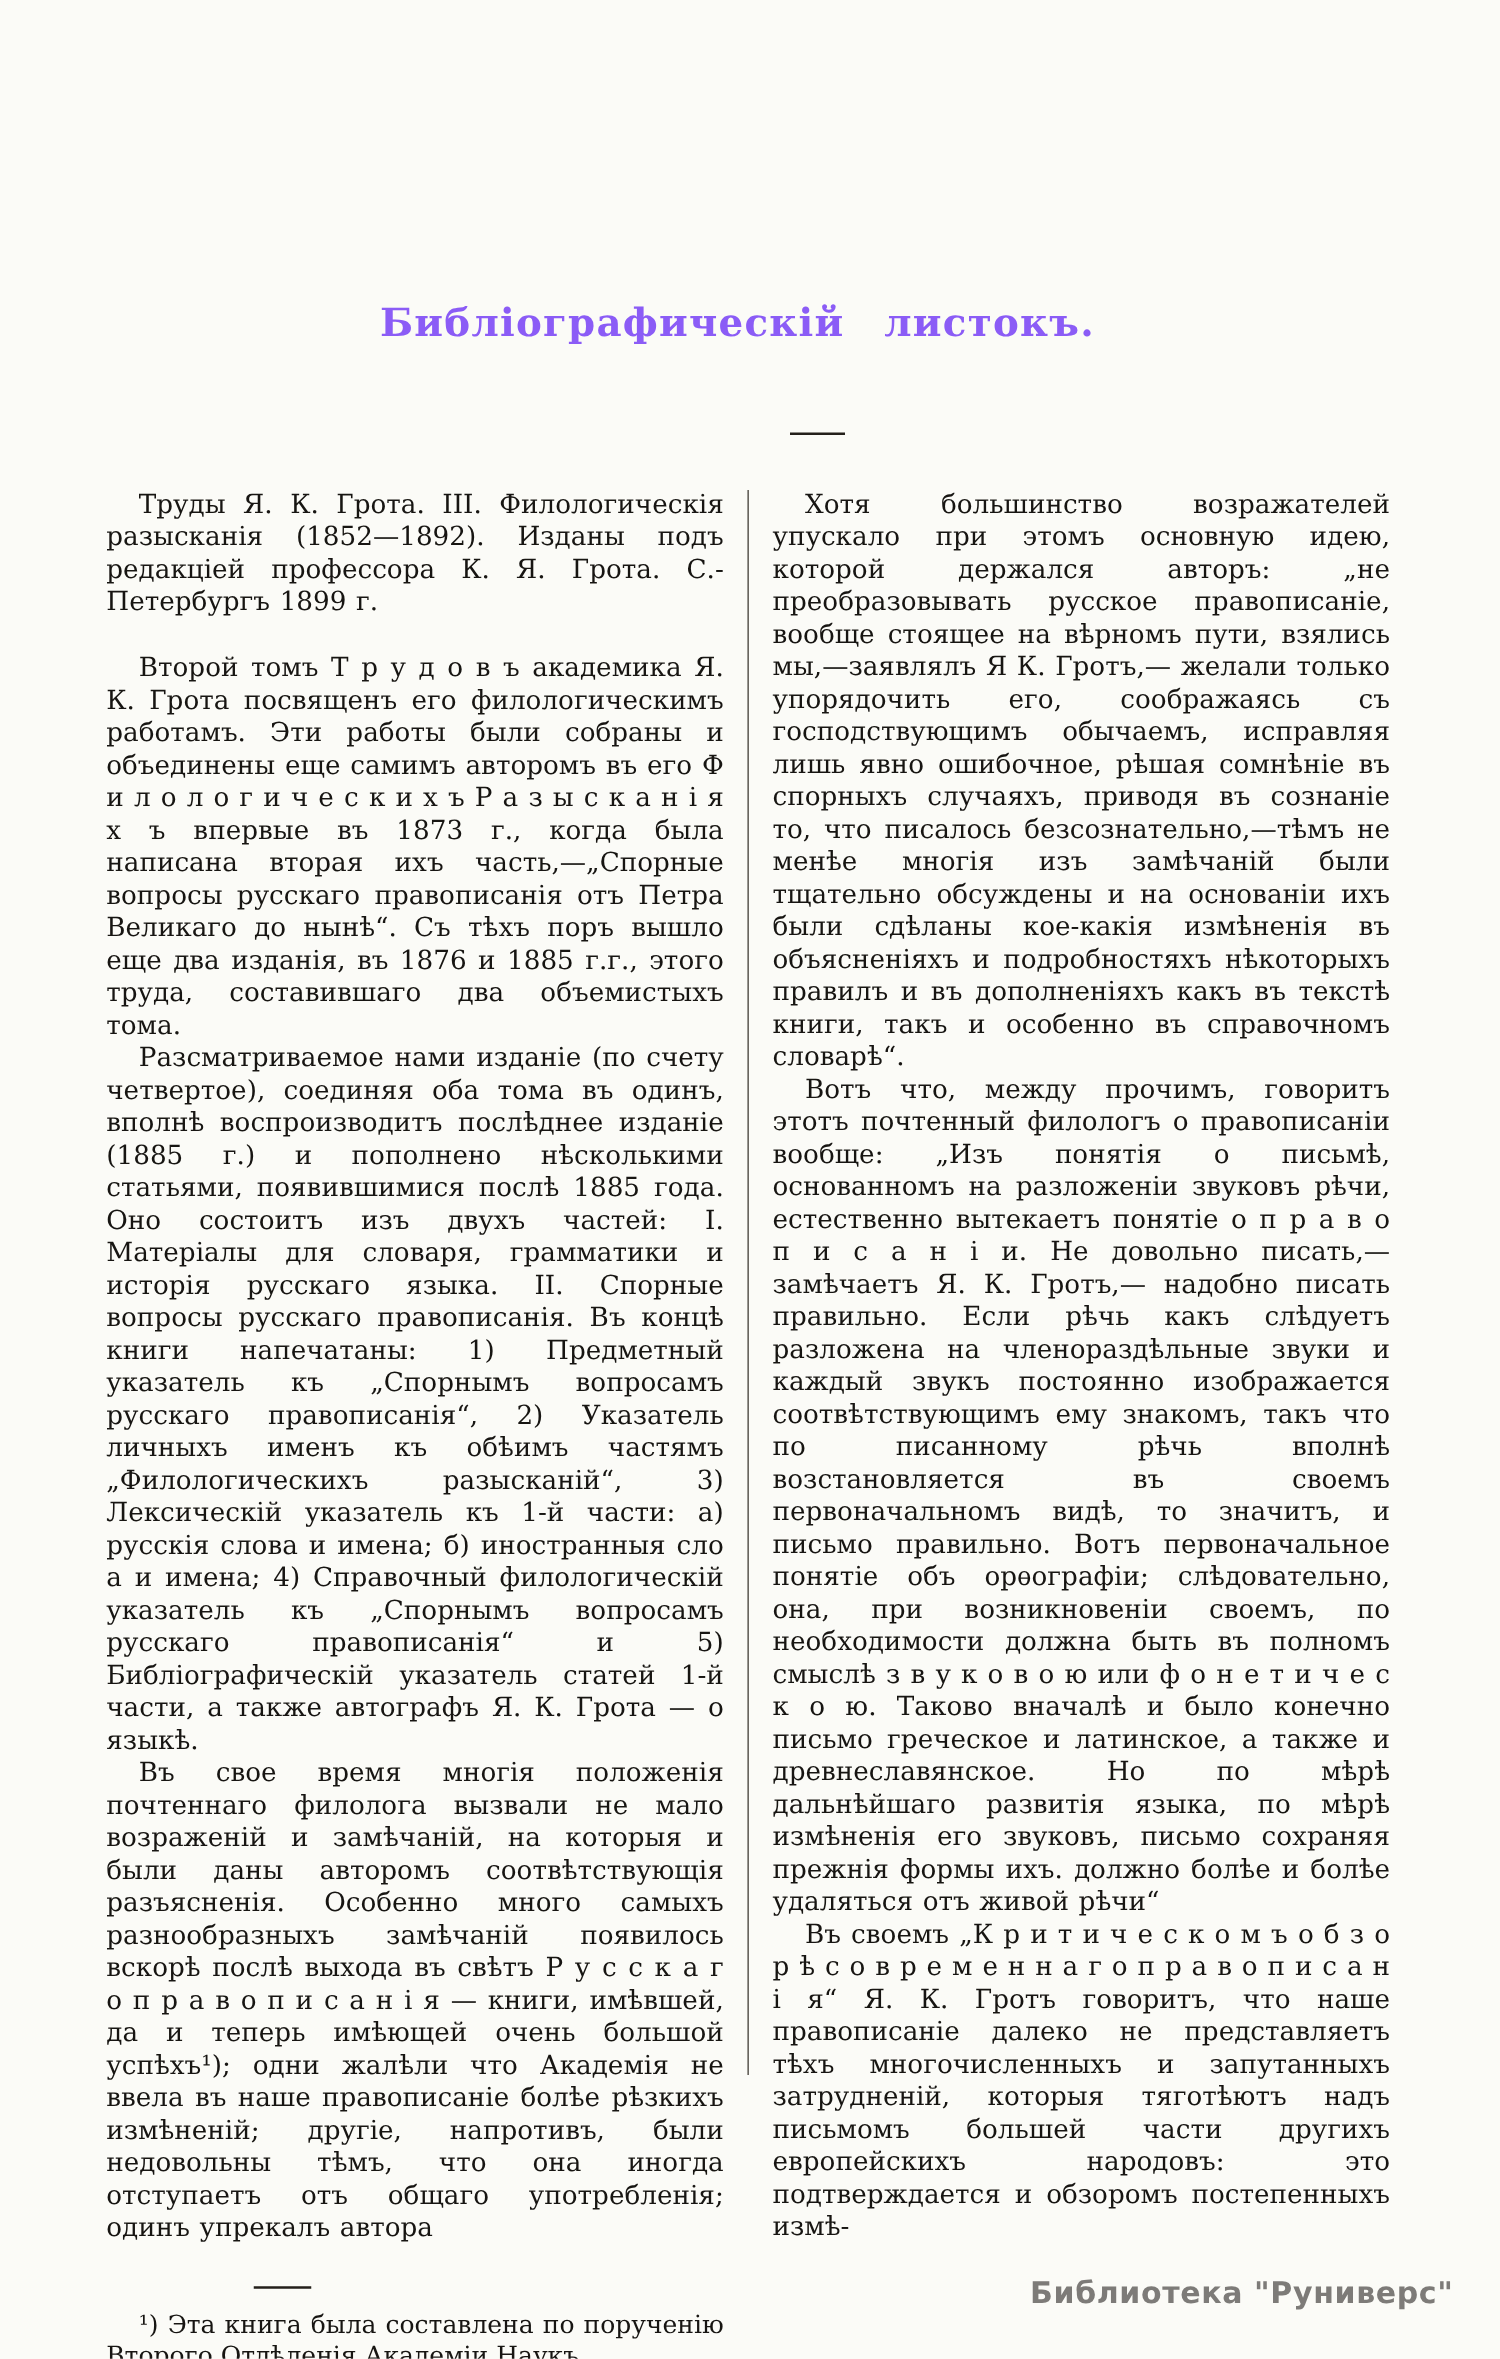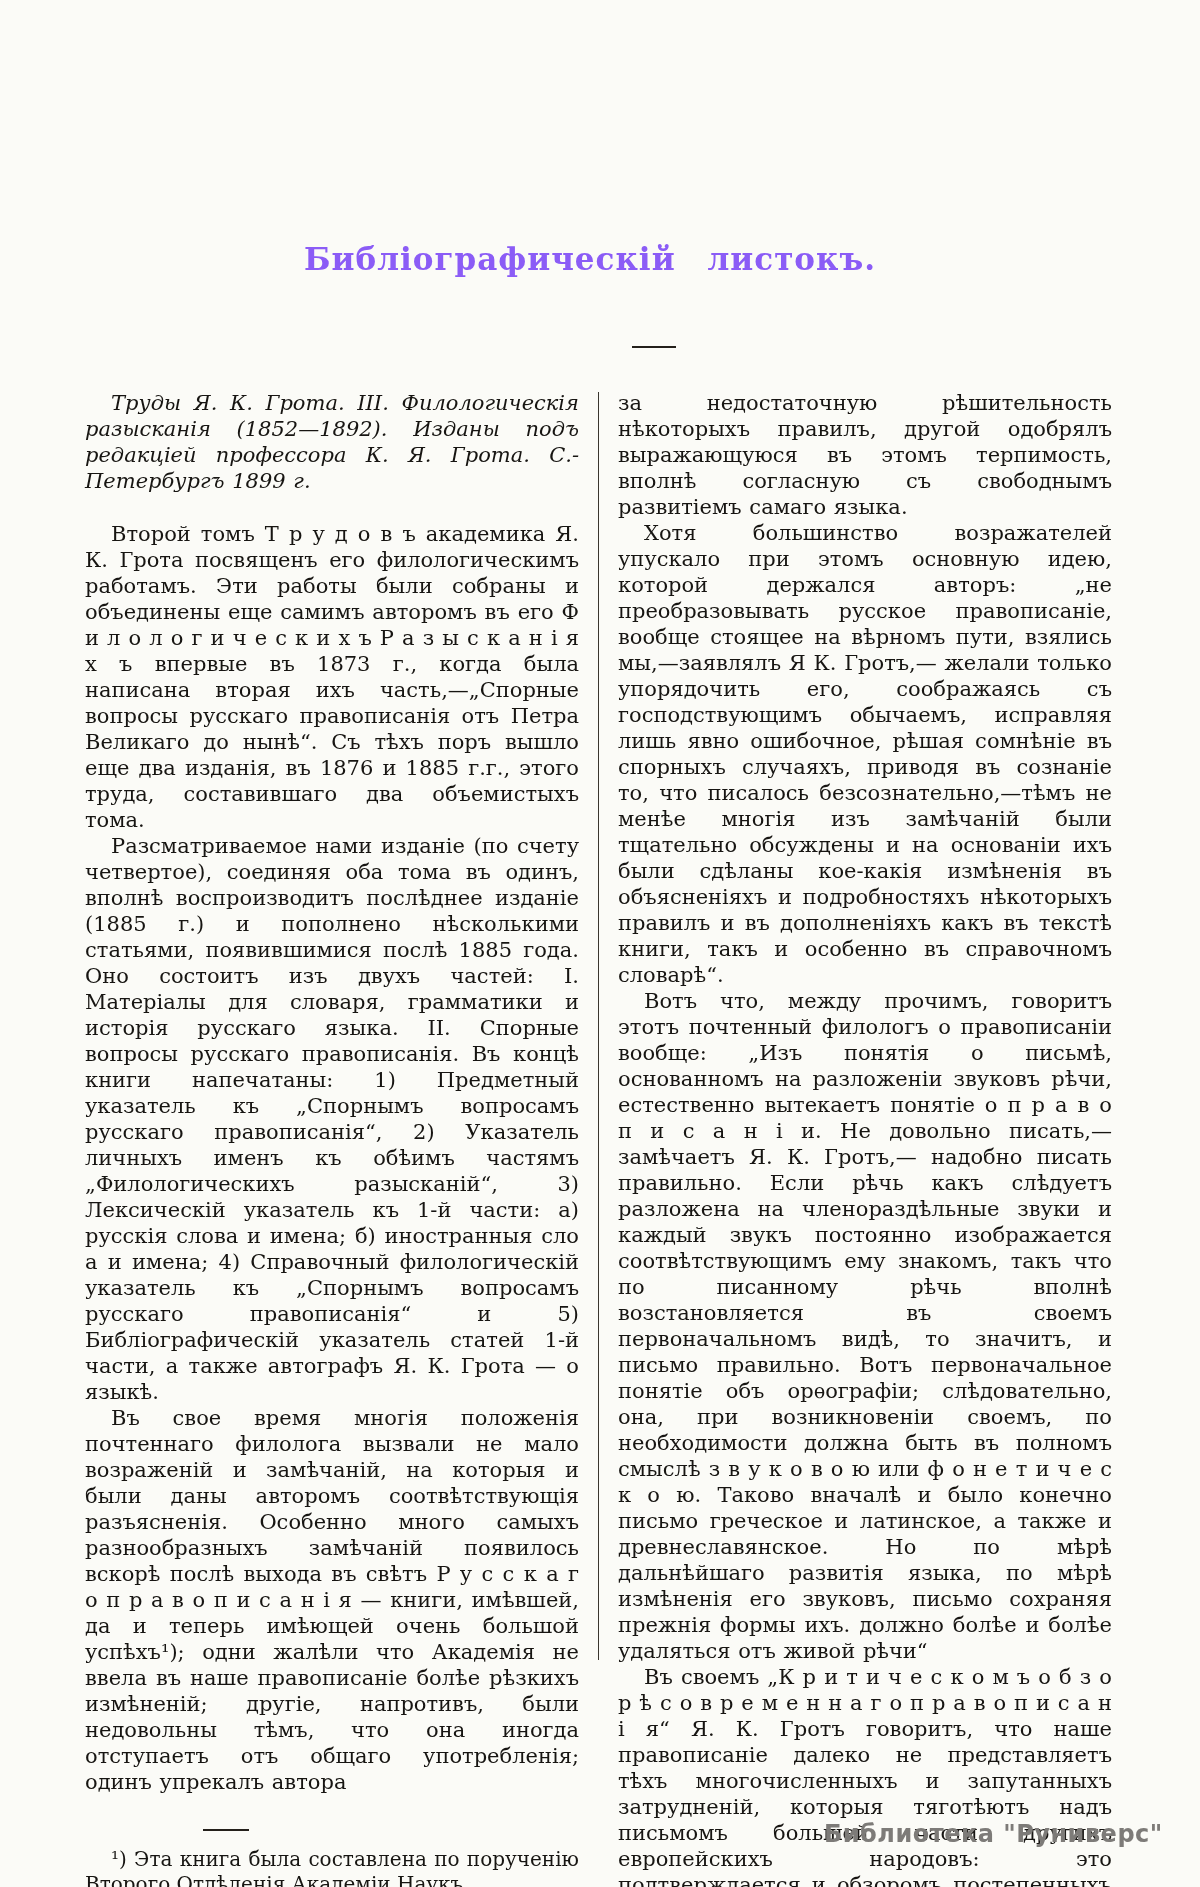--- a/index.html
+++ b/index.html
@@ -41,21 +41,21 @@
     height: 1268px;
   }
   .para {
     margin: 0;
     font-size: 21px;
     line-height: 26px;
     text-align: justify;
     text-indent: 26px;
     word-spacing: 1px;
   }
-  .head-para { margin-bottom: 27px; font-style: italic; }
+  .head-para { margin-bottom: 27px; }
   .no-indent { text-indent: 0; }
   .footnote-sep {
     width: 46px; height: 0;
     border-top: 2px solid #24201b;
     margin: 34px 0 16px 118px;
   }
   .footnote {
     margin: 0;
     font-size: 20px;
     line-height: 25px;
@@ -86,21 +86,20 @@
     <p class="para">Второй томъ Т р у д о в ъ  академика Я. К. Грота посвященъ его филологическимъ работамъ. Эти работы были собраны и объединены еще самимъ авторомъ въ его Ф и л о л о г и ч е с к и х ъ  Р а з ы с к а н і я х ъ  впервые въ 1873 г., когда была написана вторая ихъ часть,—„Спорные вопросы русскаго правописанія отъ Петра Великаго до нынѣ“. Съ тѣхъ поръ вышло еще два изданія, въ 1876 и 1885 г.г., этого труда, составившаго два объемистыхъ тома.</p>
     <p class="para">Разсматриваемое нами изданіе (по счету четвертое), соединяя оба тома въ одинъ, вполнѣ воспроизводитъ послѣднее изданіе (1885 г.) и пополнено нѣсколькими статьями, появившимися послѣ 1885 года. Оно состоитъ изъ двухъ частей: I. Матеріалы для словаря, грамматики и исторія русскаго языка. II. Спорные вопросы русскаго правописанія. Въ концѣ книги напечатаны: 1) Предметный указатель къ „Спорнымъ вопросамъ русскаго правописанія“, 2) Указатель личныхъ именъ къ обѣимъ частямъ „Филологическихъ разысканій“, 3) Лексическій указатель къ 1-й части: а) русскія слова и имена; б) иностранныя сло а и имена; 4) Справочный филологическій указатель къ „Спорнымъ вопросамъ русскаго правописанія“ и 5) Библіографическій указатель статей 1-й части, а также автографъ Я. К. Грота — о языкѣ.</p>
     <p class="para">Въ свое время многія положенія почтеннаго филолога вызвали не мало возраженій и замѣчаній, на которыя и были даны авторомъ соотвѣтствующія разъясненія. Особенно много самыхъ разнообразныхъ замѣчаній появилось вскорѣ послѣ выхода въ свѣтъ Р у с с к а г о  п р а в о п и с а н і я — книги, имѣвшей, да и теперь имѣющей очень большой успѣхъ¹); одни жалѣли что Академія не ввела въ наше правописаніе болѣе рѣзкихъ измѣненій; другіе, напротивъ, были недовольны тѣмъ, что она иногда отступаетъ отъ общаго употребленія; одинъ упрекалъ автора</p>
     <div class="footnote-sep"></div>
     <p class="footnote">¹) Эта книга была составлена по порученію Второго Отдѣленія Академіи Наукъ.</p>
   </div>
 
   <div class="col-divider"></div>
 
   <div class="col">
-    <p class="para no-indent">за недостаточную рѣшительность нѣкоторыхъ правилъ, другой одобрялъ выражающуюся въ этомъ терпимость, вполнѣ согласную съ свободнымъ развитіемъ самаго языка.</p>
     <p class="para">Хотя большинство возражателей упускало при этомъ основную идею, которой держался авторъ: „не преобразовывать русское правописаніе, вообще стоящее на вѣрномъ пути, взялись мы,—заявлялъ Я К. Гротъ,— желали только упорядочить его, соображаясь съ господствующимъ обычаемъ, исправляя лишь явно ошибочное, рѣшая сомнѣніе въ спорныхъ случаяхъ, приводя въ сознаніе то, что писалось безсознательно,—тѣмъ не менѣе многія изъ замѣчаній были тщательно обсуждены и на основаніи ихъ были сдѣланы кое-какія измѣненія въ объясненіяхъ и подробностяхъ нѣкоторыхъ правилъ и въ дополненіяхъ какъ въ текстѣ книги, такъ и особенно въ справочномъ словарѣ“.</p>
     <p class="para">Вотъ что, между прочимъ, говоритъ этотъ почтенный филологъ о правописаніи вообще: „Изъ понятія о письмѣ, основанномъ на разложеніи звуковъ рѣчи, естественно вытекаетъ понятіе о п р а в о п и с а н і и. Не довольно писать,—замѣчаетъ Я. К. Гротъ,— надобно писать правильно. Если рѣчь какъ слѣдуетъ разложена на членораздѣльные звуки и каждый звукъ постоянно изображается соотвѣтствующимъ ему знакомъ, такъ что по писанному рѣчь вполнѣ возстановляется въ своемъ первоначальномъ видѣ, то значитъ, и письмо правильно. Вотъ первоначальное понятіе объ орѳографіи; слѣдовательно, она, при возникновеніи своемъ, по необходимости должна быть въ полномъ смыслѣ з в у к о в о ю  или  ф о н е т и ч е с к о ю. Таково вначалѣ и было конечно письмо греческое и латинское, а также и древнеславянское. Но по мѣрѣ дальнѣйшаго развитія языка, по мѣрѣ измѣненія его звуковъ, письмо сохраняя прежнія формы ихъ. должно болѣе и болѣе удаляться отъ живой рѣчи“</p>
     <p class="para">Въ своемъ „К р и т и ч е с к о м ъ  о б з о р ѣ  с о в р е м е н н а г о  п р а в о п и с а н і я“ Я. К. Гротъ говоритъ, что наше правописаніе далеко не представляетъ тѣхъ многочисленныхъ и запутанныхъ затрудненій, которыя тяготѣютъ надъ письмомъ большей части другихъ европейскихъ народовъ: это подтверждается и обзоромъ постепенныхъ измѣ-</p>
   </div>
 
 </div>
 
 <div class="watermark">Библиотека "Руниверс"</div>
 
 </body></html>

